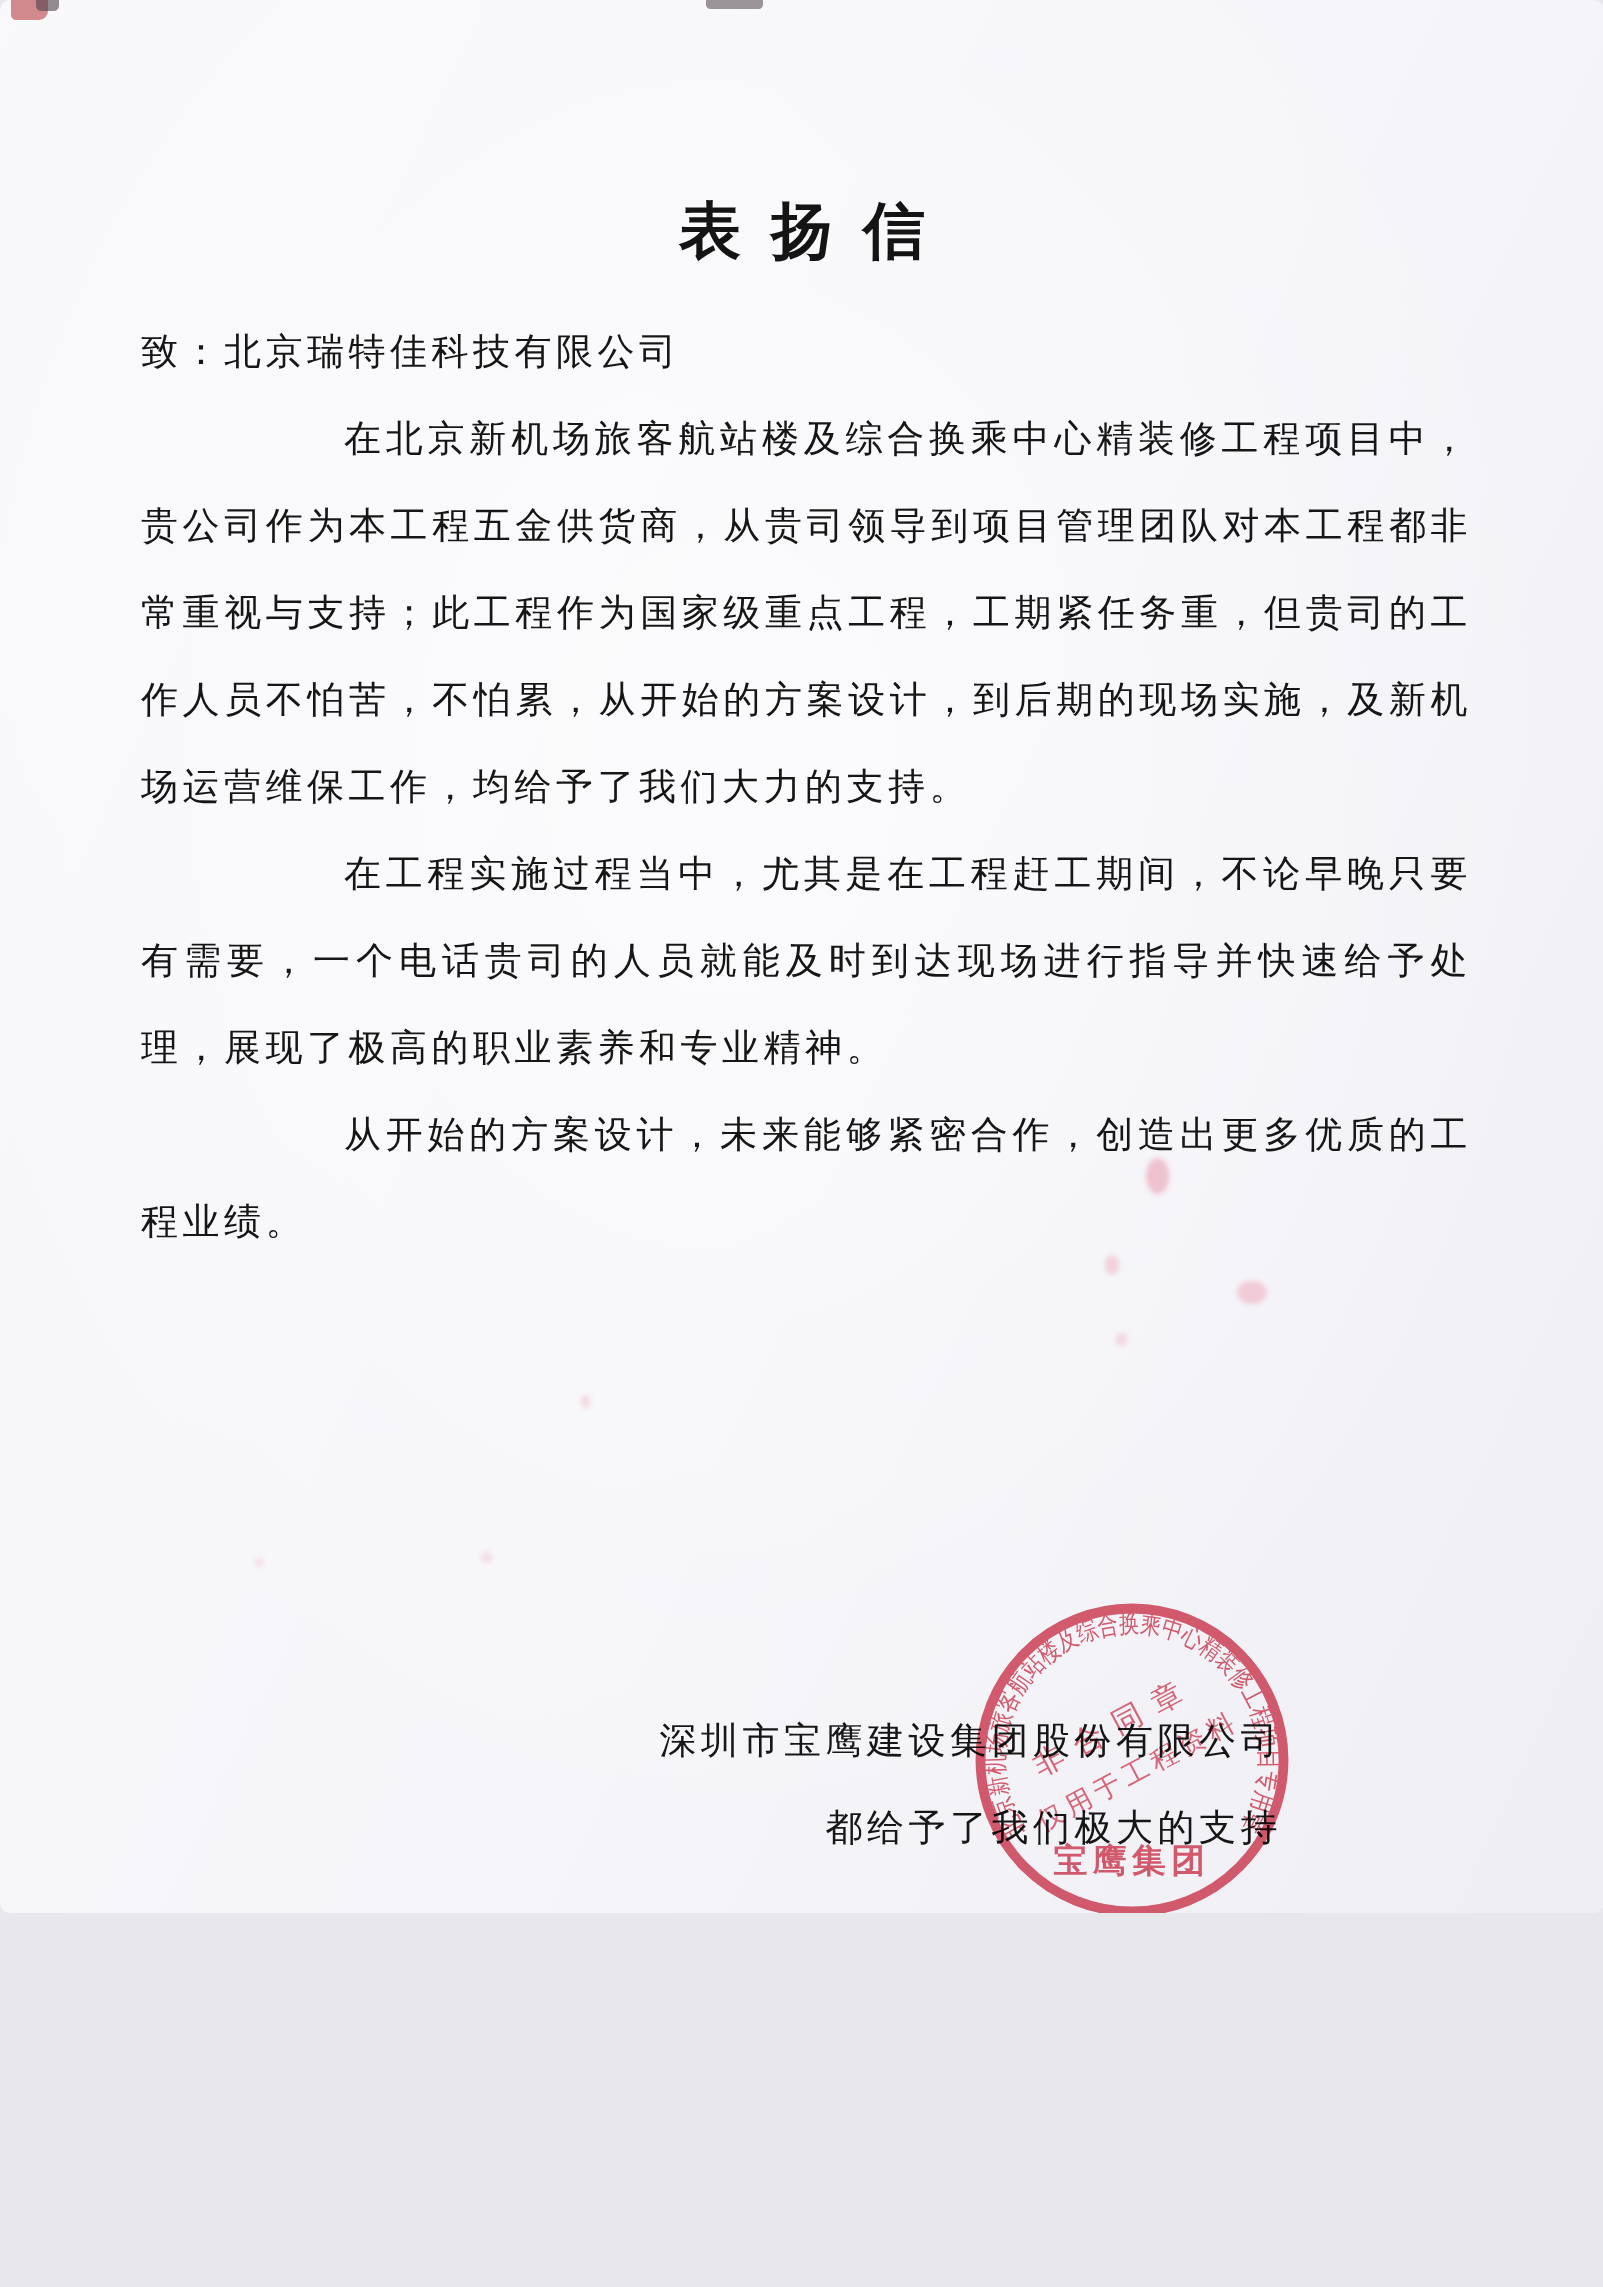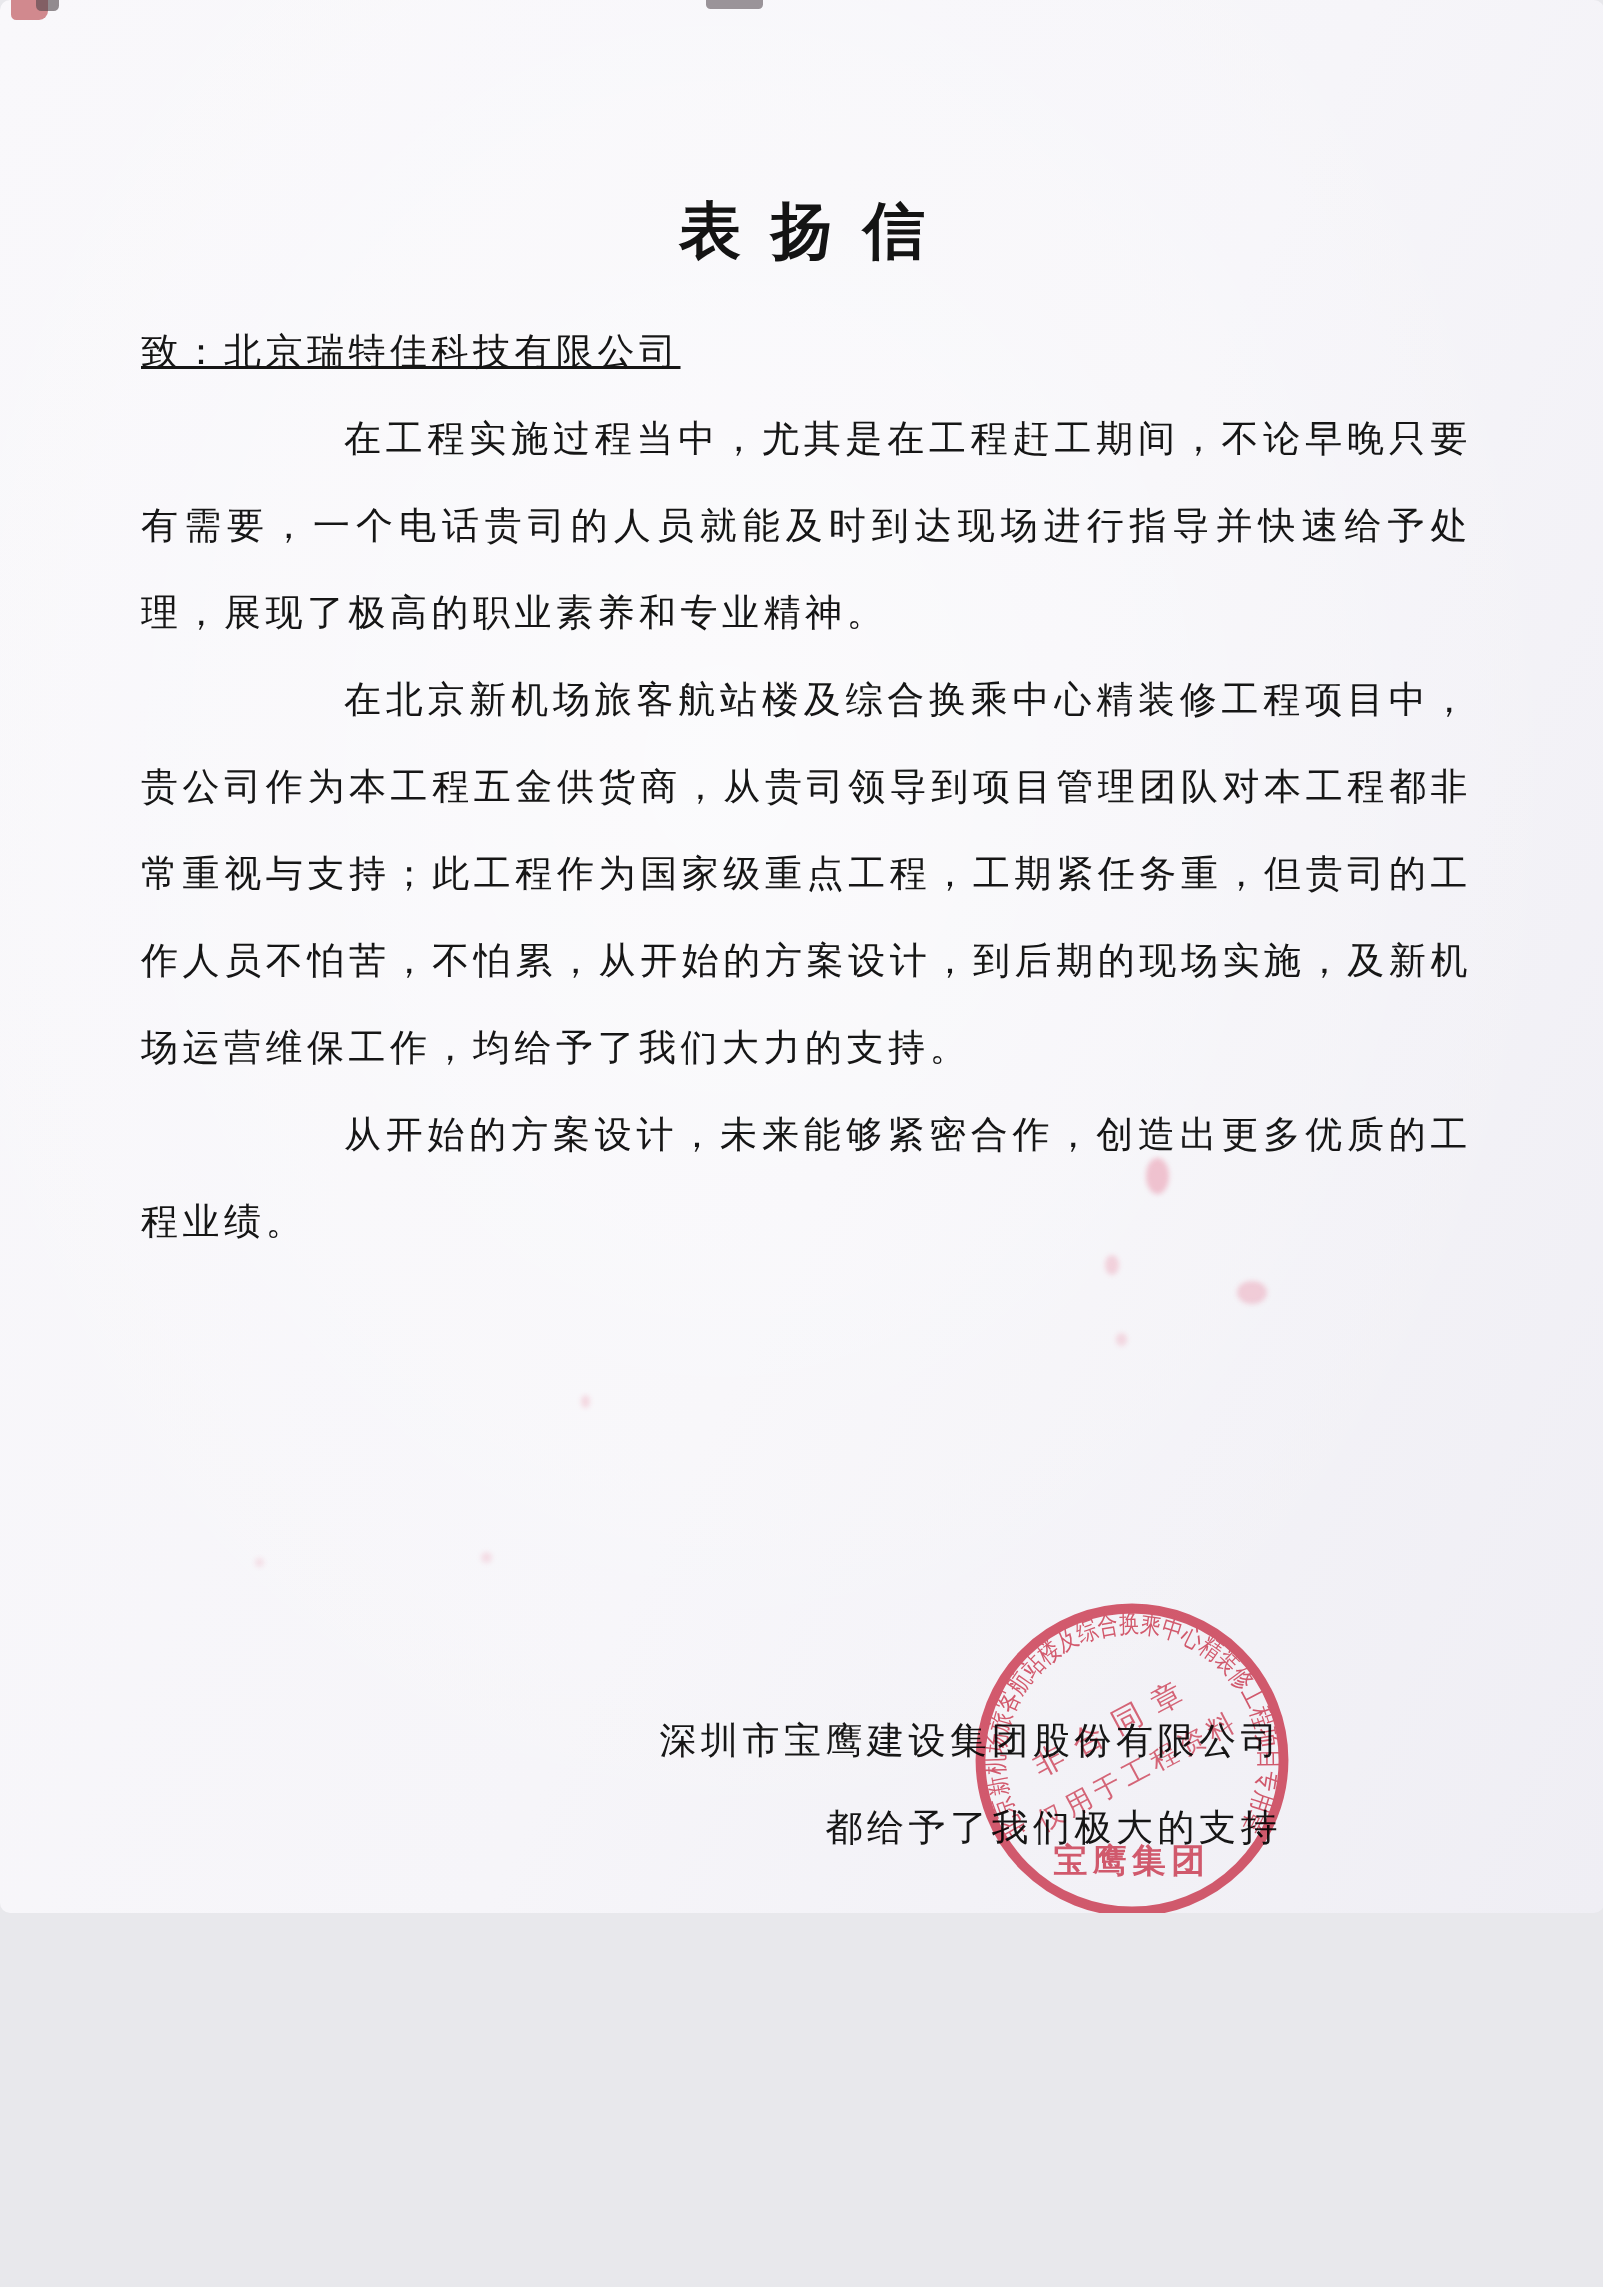--- a/index.html
+++ b/index.html
@@ -23,21 +23,21 @@
     color:#141414;
   }
   .body-text{
     position:absolute;left:141px;top:308px;width:1331px;
     font-size:37px;line-height:87px;letter-spacing:4.5px;
     text-align:justify;text-justify:inter-ideograph;
     word-break:break-all;
     color:#161616;
   }
   .body-text p{margin:0;text-indent:203px;}
-  .body-text .salutation{text-indent:0;text-decoration:underline;}
+  .body-text .salutation{text-indent:0;}
   .signature{
     position:absolute;top:1697px;right:322px;
     text-align:right;
     font-size:37px;line-height:87px;letter-spacing:4.5px;
     color:#161616;
   }
   .signature div{white-space:nowrap;}
   .stamp{
     position:absolute;left:927px;top:1555px;width:410px;height:410px;
     mix-blend-mode:multiply;opacity:0.88;
@@ -58,22 +58,22 @@
 <div class="page">
 
   <div class="artifact art-red" style="left:10.7px;top:0;width:37px;height:19.6px;border-radius:0 0 9px 5.3px;opacity:.7;"></div>
   <div class="artifact art-dark" style="left:36px;top:0;width:23px;height:10.7px;border-radius:0 0 5.3px 5.3px;opacity:.6;"></div>
   <div class="artifact art-dark" style="left:706px;top:0;width:57px;height:9px;border-radius:0 0 4.5px 4.5px;opacity:.55;"></div>
 
   <div class="title">表扬信</div>
 
   <div class="body-text">
     <p class="salutation">致：北京瑞特佳科技有限公司</p>
+    <p>在北京新机场旅客航站楼及综合换乘中心精装修工程项目中，贵公司作为本工程五金供货商，从贵司领导到项目管理团队对本工程都非常重视与支持；此工程作为国家级重点工程，工期紧任务重，但贵司的工作人员不怕苦，不怕累，从开始的方案设计，到后期的现场实施，及新机场运营维保工作，均给予了我们大力的支持。</p>
     <p>在工程实施过程当中，尤其是在工程赶工期间，不论早晚只要有需要，一个电话贵司的人员就能及时到达现场进行指导并快速给予处理，展现了极高的职业素养和专业精神。</p>
-    <p>在北京新机场旅客航站楼及综合换乘中心精装修工程项目中，贵公司作为本工程五金供货商，从贵司领导到项目管理团队对本工程都非常重视与支持；此工程作为国家级重点工程，工期紧任务重，但贵司的工作人员不怕苦，不怕累，从开始的方案设计，到后期的现场实施，及新机场运营维保工作，均给予了我们大力的支持。</p>
     <p>从开始的方案设计，未来能够紧密合作，创造出更多优质的工程业绩。</p>
   </div>
 
   <div class="signature">
     <div>深圳市宝鹰建设集团股份有限公司</div>
     <div>都给予了我们极大的支持</div>
   </div>
 
   <div class="smudge" style="left:1146px;top:1158px;width:23px;height:36px;"></div>
   <div class="smudge" style="left:1105px;top:1255px;width:14.3px;height:19.6px;opacity:.7;"></div>

